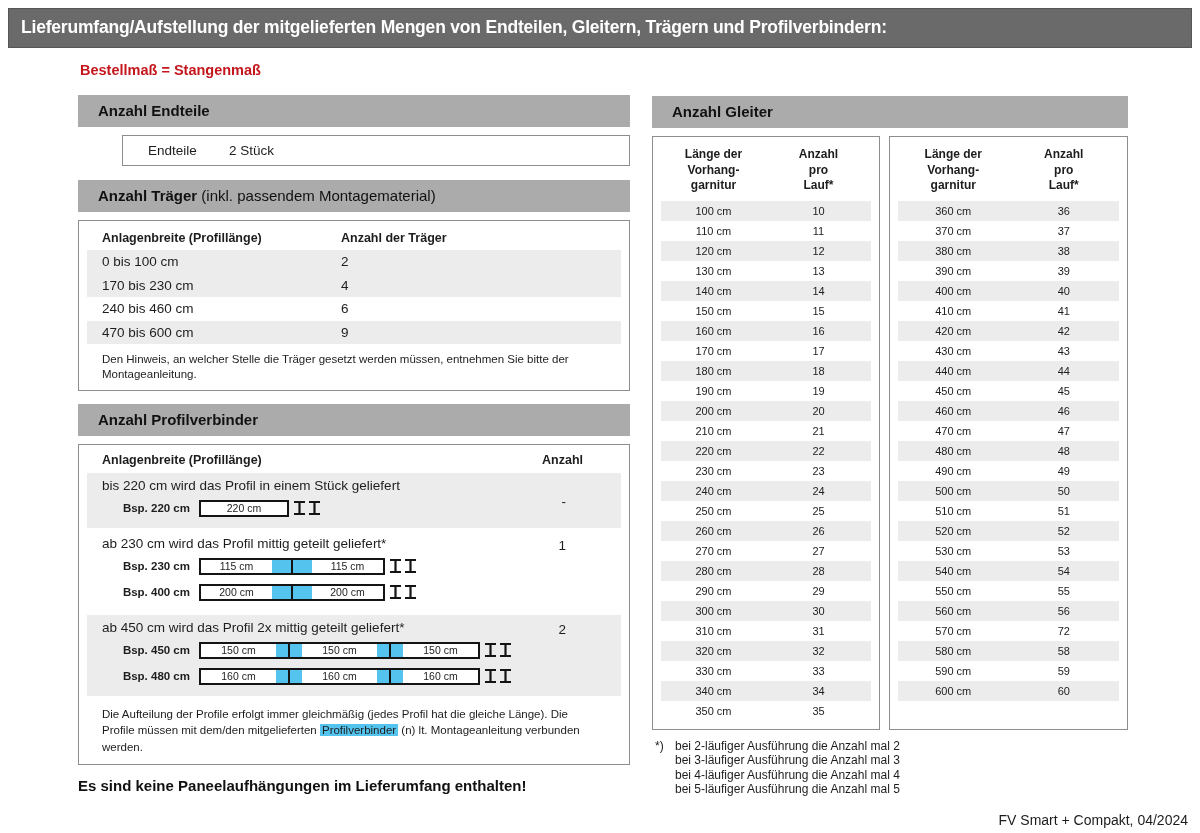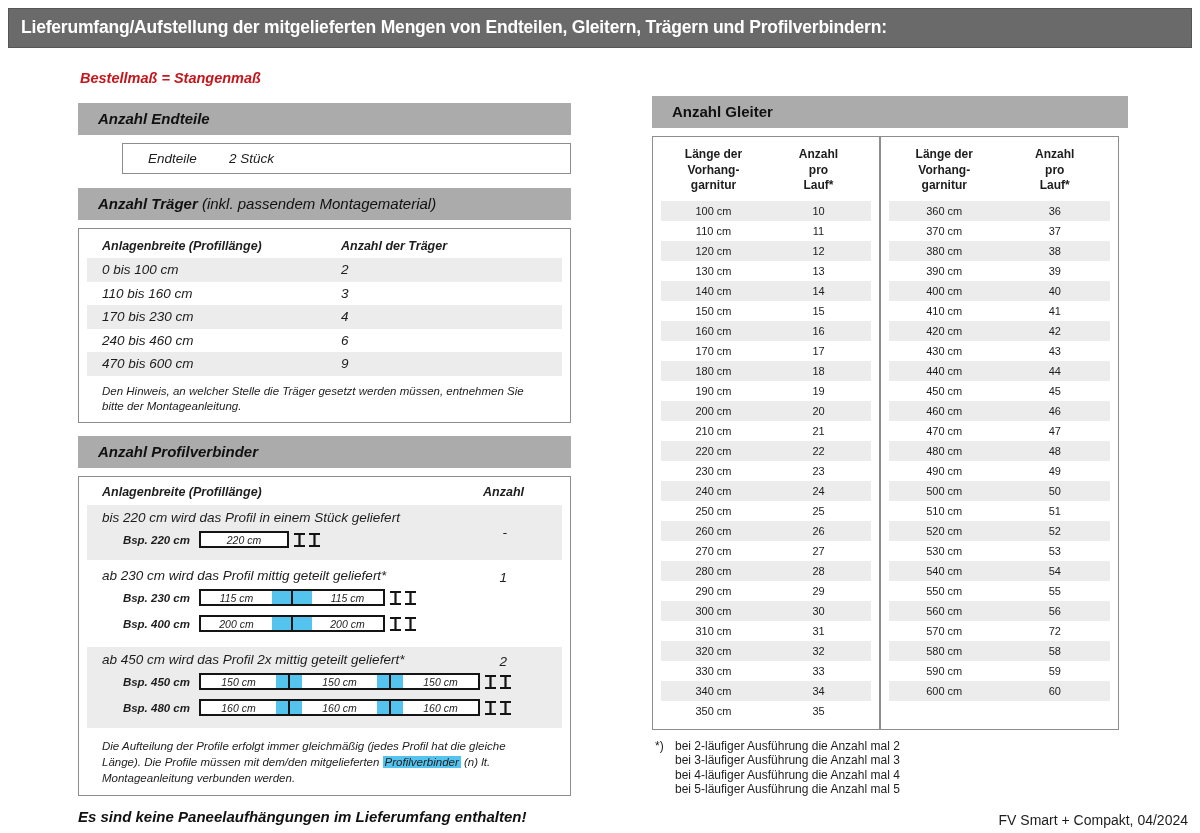--- a/index.html
+++ b/index.html
@@ -14,21 +14,21 @@
 
   
   .titlebar {
     position:absolute; left:8px; top:8px; width:1184px; height:40px;
     background:#6a6a6a; border:1px solid #565656;
     color:#fff; font-weight:bold; font-size:17.5px; letter-spacing:-0.2px;
     line-height:37px; padding-left:12px;
   }
 
   
-  .col-left  { position:absolute; left:78px;  top:68px; width:493px;font-style:italic; }
+  .col-left  { position:absolute; left:78px;  top:60px; width:552px; }
   .col-right { position:absolute; left:652px; top:96px; width:476px; }
 
   .subtitle { color:#c4161c; font-weight:bold; font-size:14.5px; margin:2px 0 17px 2px; }
 
   .secheader {
     background:#ababab; height:32px; line-height:32px;
     font-size:15px; font-weight:bold; padding-left:20px; color:#111;
     margin-bottom:8px;
   }
   .secheader .light { font-weight:normal; }
@@ -61,21 +61,21 @@
   .seg { display:flex; align-items:center; justify-content:center; font-size:10.5px; color:#1d1d1d; }
   .conn { background:#54c3ee; position:relative; height:100%; }
   .conn::after { content:""; position:absolute; left:50%; top:0; width:2px; height:100%; background:#141414; transform:translateX(-50%); }
   .ex-icon { margin-left:3px; display:flex; align-items:center; }
   .pv-note { margin:4px 8px 0; padding:6px 18px 9px 15px; font-size:11.5px; line-height:1.4; }
   .hl { background:#54c3ee; padding:0 2px; }
 
   .paneel-note { font-weight:bold; font-size:15px; margin-top:12px; color:#111; }
 
   
-  .gl-tables { display:flex; }
+  .gl-tables { display:flex; gap:9px; }
   .gl-box { border:1.5px solid #8d8d8d; background:#fff; padding:6px 8px 8px; }
   .gl-box.one { width:228px; }
   .gl-box.two { width:239px; }
   .gl-head { display:flex; text-align:center; font-weight:bold; font-size:12px; line-height:1.3; margin:4px 0 7px; }
   .gl-head span { flex:1; white-space:pre-line; }
   .gl-row { display:flex; height:20px; align-items:center; text-align:center; font-size:11px; }
   .gl-row span { flex:1; }
 
   .footnotes { margin-top:9px; font-size:12px; line-height:14.5px; }
   .fn-line { display:flex; }
@@ -105,24 +105,20 @@
 
     <div class="box traeger-box">
       <div class="thead-row">
         <span class="c1">Anlagenbreite (Profillänge)</span>
         <span class="c2">Anzahl der Träger</span>
       </div>
       <div>
           <div class="trow stripe">
             <span class="c1">0 bis 100 cm</span>
             <span class="c2">2</span>
-          </div>
-          <div class="trow">
-            <span class="c1">110 bis 160 cm</span>
-            <span class="c2">3</span>
           </div>
           <div class="trow stripe">
             <span class="c1">170 bis 230 cm</span>
             <span class="c2">4</span>
           </div>
           <div class="trow">
             <span class="c1">240 bis 460 cm</span>
             <span class="c2">6</span>
           </div>
           <div class="trow stripe">

